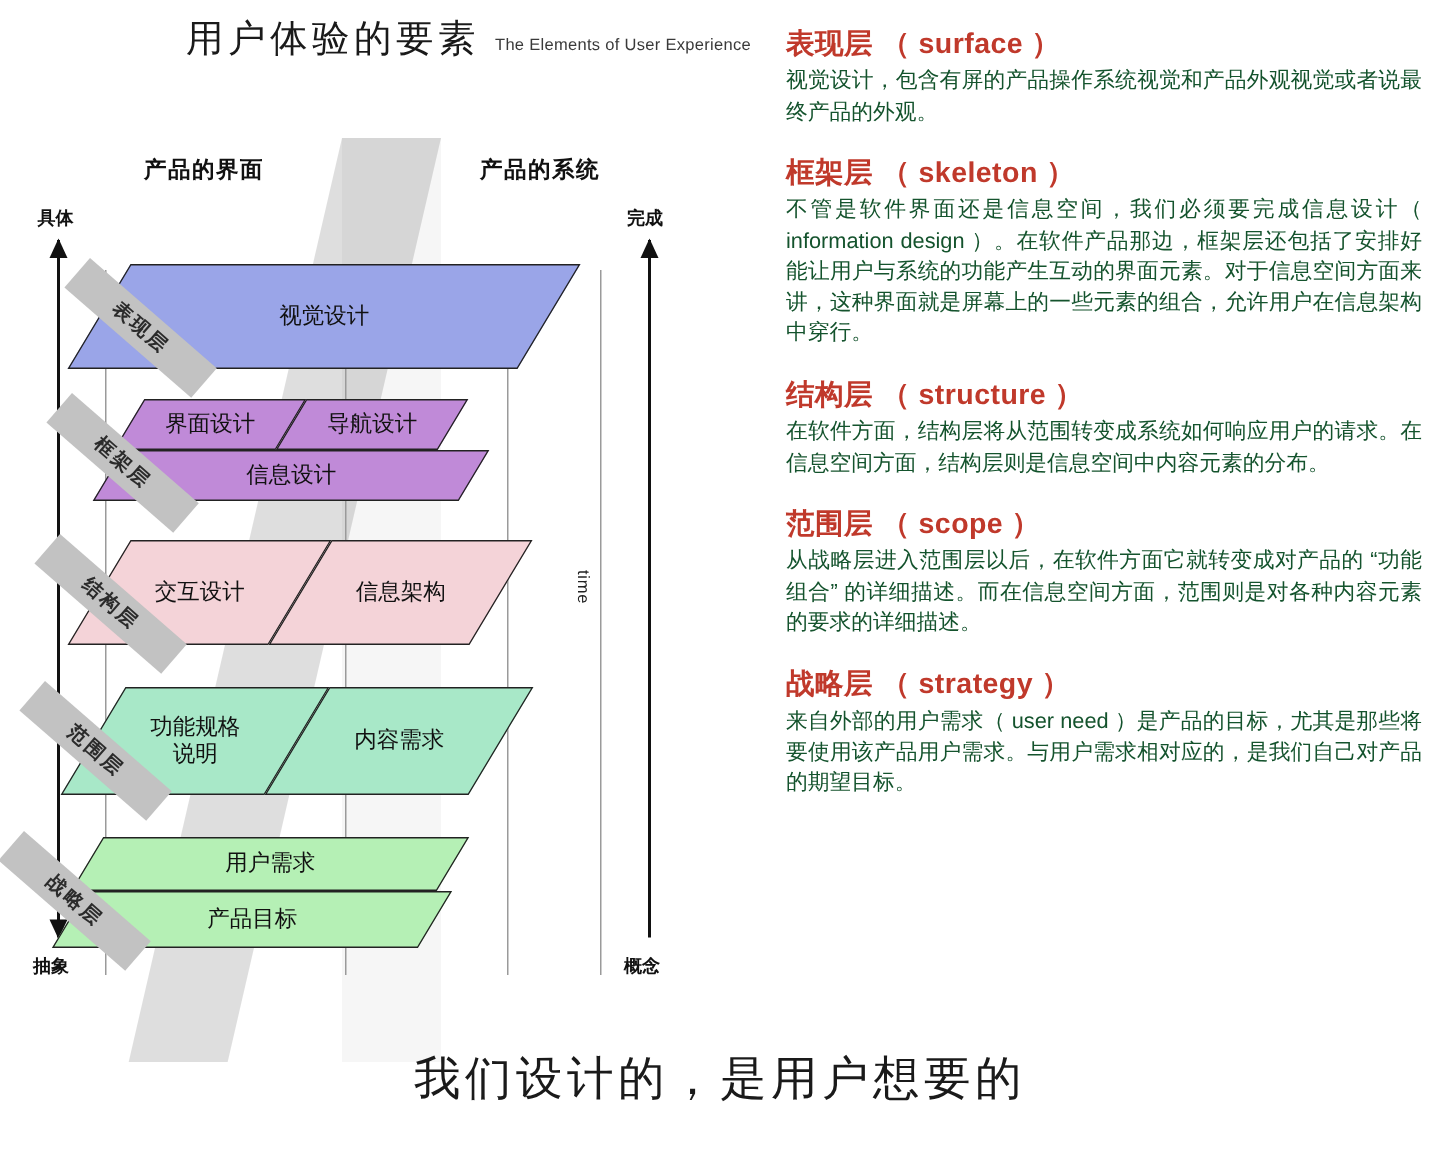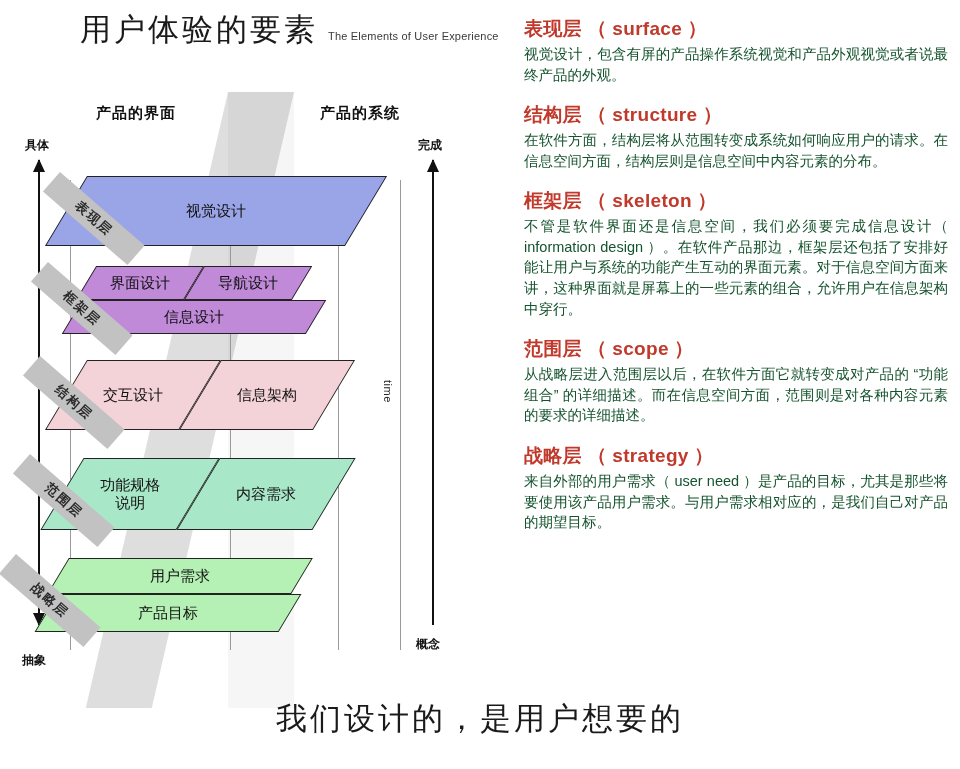--- a/index.html
+++ b/index.html
@@ -3,21 +3,21 @@
 <meta charset="utf-8">
 <style>
   html,body{margin:0;padding:0;}
   body{
     width:960px;height:769px;background:#ffffff;overflow:hidden;
     font-family:"Liberation Sans","DejaVu Sans",sans-serif;
     color:#1a1a1a;position:relative;
   }
   
   #title-block{position:absolute;left:80px;top:14px;display:flex;align-items:flex-end;}
-  #title-cn{font-size:31px;letter-spacing:3px;color:#1a1a1a;line-height:1;}
+  #title-cn{font-size:25px;letter-spacing:3px;color:#1a1a1a;line-height:1;margin-left:44px;}
   #title-en{font-size:11px;color:#3a3a3a;margin-left:10px;margin-bottom:3px;letter-spacing:.2px;}
 
   
   #diagram{position:absolute;left:0;top:80px;width:510px;height:580px;}
 
   .col-head{position:absolute;font-size:15px;font-weight:bold;color:#111;letter-spacing:1px;}
   #head-interface{left:96px;top:24px;}
   #head-system{left:320px;top:24px;}
 
   
@@ -37,21 +37,21 @@
   .axis{position:absolute;width:0;}
   .axis .shaft{position:absolute;left:0;top:0;width:2px;height:100%;background:#111;}
   .axis .ah-up{position:absolute;left:-5px;top:-1px;width:0;height:0;
       border-left:6px solid transparent;border-right:6px solid transparent;border-bottom:13px solid #111;}
   .axis .ah-dn{position:absolute;left:-5px;bottom:-1px;width:0;height:0;
       border-left:6px solid transparent;border-right:6px solid transparent;border-top:13px solid #111;}
   #axis-left{left:38px;top:80px;height:465px;}
   #axis-right{left:432px;top:80px;height:465px;}
   .axis-lbl{position:absolute;font-size:12px;font-weight:bold;color:#111;white-space:nowrap;}
   #lbl-concrete{left:25px;top:57px;}
-  #lbl-abstract{left:22px;top:572px;}
+  #lbl-abstract{left:22px;top:556px;}
   #lbl-done{left:418px;top:57px;}
   #lbl-concept{left:416px;top:556px;}
   #lbl-time{position:absolute;left:382px;top:300px;font-size:11px;color:#222;
       writing-mode:vertical-rl;letter-spacing:.5px;}
   .plane{position:absolute;transform:skewX(-31deg);box-sizing:border-box;
          border:1.6px solid #222;}
   .plane .txt{display:block;transform:skewX(31deg);text-align:center;
          font-size:15px;color:#111;line-height:1.18;white-space:pre-line;}
   .plane.c{display:flex;align-items:center;justify-content:center;}
 
@@ -157,26 +157,26 @@
       </div>
     </div>
 </div>
 
 <div id="notes">
     <div class="note">
       <h3><span>表现层</span><span class="en"> （ surface ）</span></h3>
       <p>视觉设计，包含有屏的产品操作系统视觉和产品外观视觉或者说最终产品的外观。</p>
     </div>
     <div class="note">
+      <h3><span>框架层</span><span class="en"> （ skeleton ）</span></h3>
+      <p>不管是软件界面还是信息空间，我们必须要完成信息设计（ information design ）。在软件产品那边，框架层还包括了安排好能让用户与系统的功能产生互动的界面元素。对于信息空间方面来讲，这种界面就是屏幕上的一些元素的组合，允许用户在信息架构中穿行。</p>
+    </div>
+    <div class="note">
       <h3><span>结构层</span><span class="en"> （ structure ）</span></h3>
       <p>在软件方面，结构层将从范围转变成系统如何响应用户的请求。在信息空间方面，结构层则是信息空间中内容元素的分布。</p>
-    </div>
-    <div class="note">
-      <h3><span>框架层</span><span class="en"> （ skeleton ）</span></h3>
-      <p>不管是软件界面还是信息空间，我们必须要完成信息设计（ information design ）。在软件产品那边，框架层还包括了安排好能让用户与系统的功能产生互动的界面元素。对于信息空间方面来讲，这种界面就是屏幕上的一些元素的组合，允许用户在信息架构中穿行。</p>
     </div>
     <div class="note">
       <h3><span>范围层</span><span class="en"> （ scope ）</span></h3>
       <p>从战略层进入范围层以后，在软件方面它就转变成对产品的 “功能组合” 的详细描述。而在信息空间方面，范围则是对各种内容元素的要求的详细描述。</p>
     </div>
     <div class="note">
       <h3><span>战略层</span><span class="en"> （ strategy ）</span></h3>
       <p>来自外部的用户需求（ user need ）是产品的目标，尤其是那些将要使用该产品用户需求。与用户需求相对应的，是我们自己对产品的期望目标。</p>
     </div>
   </div>

